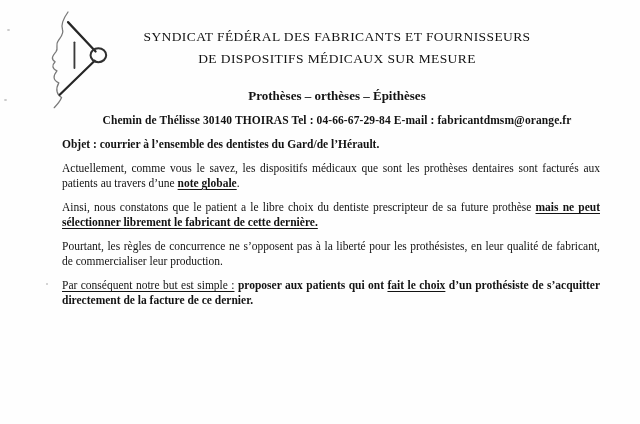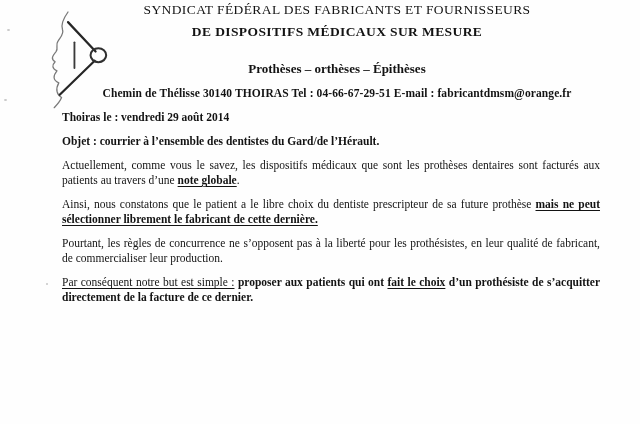--- a/index.html
+++ b/index.html
@@ -14,30 +14,31 @@
     color: #131313;
   }
   .logo {
     position: absolute;
     left: 22px;
     top: 6px;
     width: 92px;
     height: 104px;
   }
   .letterhead {
+    padding-top: 27px;
     padding-left: 34px;
     text-align: center;
   }
   .org-title {
     font-size: 13.5px;
     line-height: 20px;
     letter-spacing: 0.4px;
     font-weight: 400;
   }
-  .org-title.second { margin-top: 2px; font-weight: bold; }
+  .org-title.second { margin-top: 2px; }
   .org-subtitle {
     margin-top: 19px;
     font-size: 13px;
     font-weight: bold;
   }
   .org-address {
     margin-top: 10px;
     font-size: 11.5px;
     font-weight: bold;
     letter-spacing: 0.1px;
@@ -78,26 +79,25 @@
 
     <ellipse cx="83" cy="53" rx="8.5" ry="7.5" stroke="#303030" stroke-width="2.2"></ellipse>
 
     <path d="M57,39 L57,67" stroke="#3a3a3a" stroke-width="2"></path>
   </svg>
 
   <div class="letterhead">
     <div class="org-title">SYNDICAT FÉDÉRAL DES FABRICANTS ET FOURNISSEURS</div>
     <div class="org-title second">DE DISPOSITIFS MÉDICAUX SUR MESURE</div>
     <div class="org-subtitle">Prothèses – orthèses – Épithèses</div>
-    <div class="org-address">Chemin de Thélisse 30140 THOIRAS Tel : 04-66-67-29-51  E-mail : fabricantdmsm@orange.fr</div>
+    <div class="org-address">Chemin de Thélisse 30140 THOIRAS Tel : 04-66-67-29-84  E-mail : fabricantdmsm@orange.fr</div>
   </div>
 
   <div class="letter-body">
 
-    <p class="b">Thoiras le : vendredi 29 août 2014</p>
 
     <p class="b">Objet : courrier à l’ensemble des dentistes du Gard/de l’Hérault.</p>
 
 
     <p><span>Actuellement, comme vous le savez, les dispositifs médicaux que sont les prothèses dentaires sont facturés aux patients au travers d’une </span><span class="bu">note globale</span><span>.</span></p>
 
     <p><span>Ainsi, nous constatons que le patient a le libre choix du dentiste prescripteur de sa future prothèse </span><span class="bu">mais ne peut sélectionner  librement le fabricant de cette dernière.</span></p>
 
     <p>Pourtant, les règles de concurrence ne s’opposent pas à la liberté pour les prothésistes, en leur qualité de fabricant, de commercialiser leur production.</p>
 

